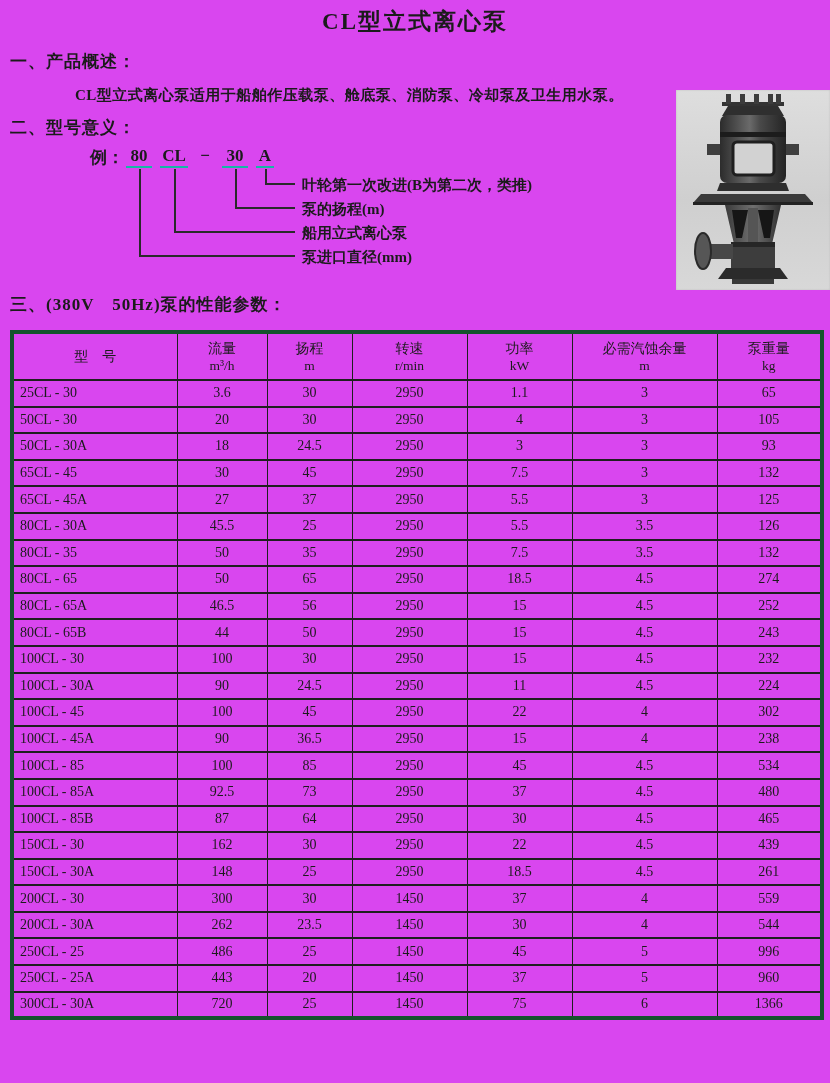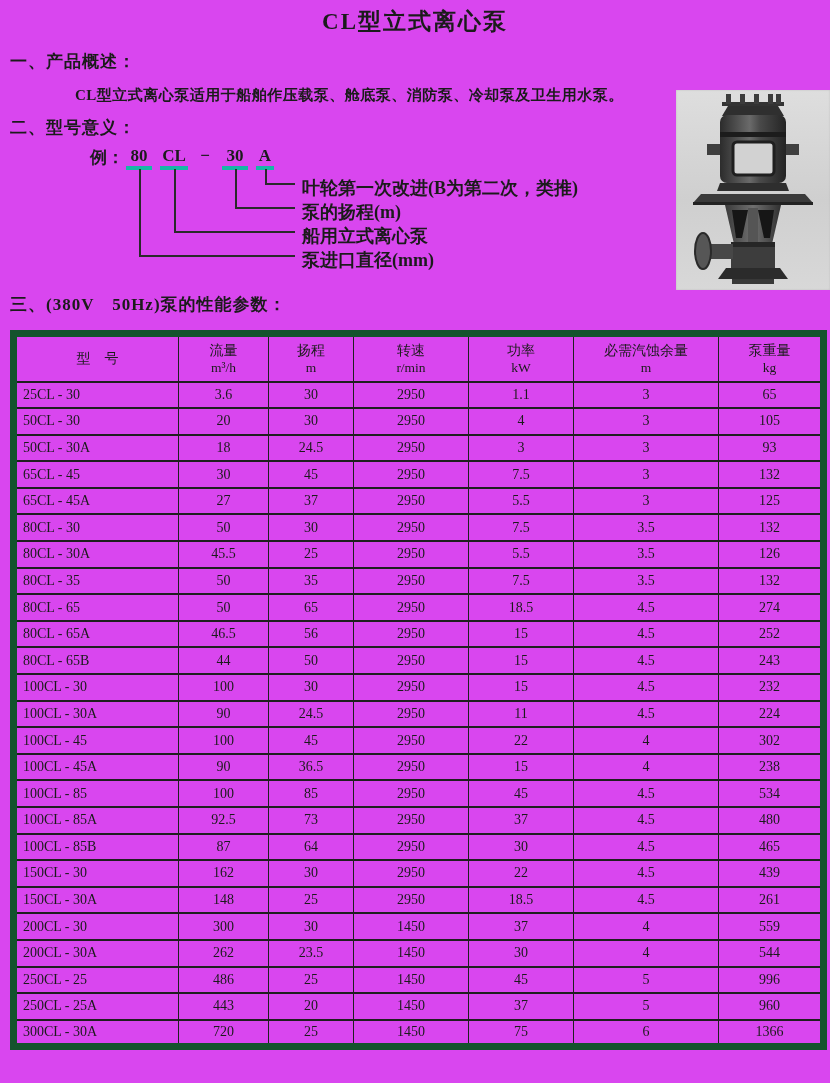--- a/index.html
+++ b/index.html
@@ -21,45 +21,45 @@
   #h3 { top:293px; }
   .para {
     position:absolute; top:86px; left:75px; width:590px;
     font-size:15px; font-weight:bold; letter-spacing:0.5px;
   }
   
   .diagram { position:absolute; left:0; top:146px; width:660px; height:132px; }
   .ex-line { position:absolute; left:88px; top:0; height:24px; font-size:17px; font-weight:bold; white-space:nowrap; }
   .ex-part { display:inline-block; text-align:center; vertical-align:top; }
   .ex-prefix { width:38px; }
-  .u { border-bottom:4px solid #14b8a6; }
+  .u { border-bottom:2px solid #14b8a6; }
   .w26 { width:26px; margin-right:8px; }
   .w28 { width:28px; margin-right:8px; }
   .w18 { width:18px; margin-right:8px; }
   .conn {
     position:absolute; border-left:2px solid #2a2a2a; border-bottom:2px solid #2a2a2a;
   }
   .dg-label {
-    position:absolute; left:302px; font-size:18px; font-weight:bold; white-space:nowrap;
+    position:absolute; left:302px; font-size:15px; font-weight:bold; white-space:nowrap;
   }
   
   .pump-photo {
     position:absolute; left:676px; top:90px; width:154px; height:200px;
     background:linear-gradient(180deg,#dedede 0%,#cfcfcf 55%,#d8d8d8 100%);
     box-shadow:0 0 2px #bbb inset;
   }
   .pump-photo svg { width:100%; height:100%; display:block; }
   
   table {
     position:absolute; left:10px; top:330px; width:810px;
     border-collapse:collapse; table-layout:fixed;
     font-size:14px;
   }
   table, th, td { border:1px solid #1f1f1f; }
-  table { border:7px solid #14532d; }
+  table { border:4px solid #14532d; }
   th, td { border-top-width:2px; border-bottom-width:2px; text-align:center; vertical-align:middle; }
   thead th { height:48px; font-weight:normal; }
   tbody td { height:26.6px; }
   td.model { text-align:left; padding-left:6px; }
   .h-name { font-size:14px; }
   .h-unit { font-size:13.5px; }
 </style>
 </head>
 <body>
 
@@ -225,29 +225,20 @@
         <tr>
           <td class="model">65CL - 45A</td>
           <td>27</td>
           <td>37</td>
           <td>2950</td>
           <td>5.5</td>
           <td>3</td>
           <td>125</td>
         </tr>
         <tr>
-          <td class="model">80CL - 30</td>
-          <td>50</td>
-          <td>30</td>
-          <td>2950</td>
-          <td>7.5</td>
-          <td>3.5</td>
-          <td>132</td>
-        </tr>
-        <tr>
           <td class="model">80CL - 30A</td>
           <td>45.5</td>
           <td>25</td>
           <td>2950</td>
           <td>5.5</td>
           <td>3.5</td>
           <td>126</td>
         </tr>
         <tr>
           <td class="model">80CL - 35</td>

